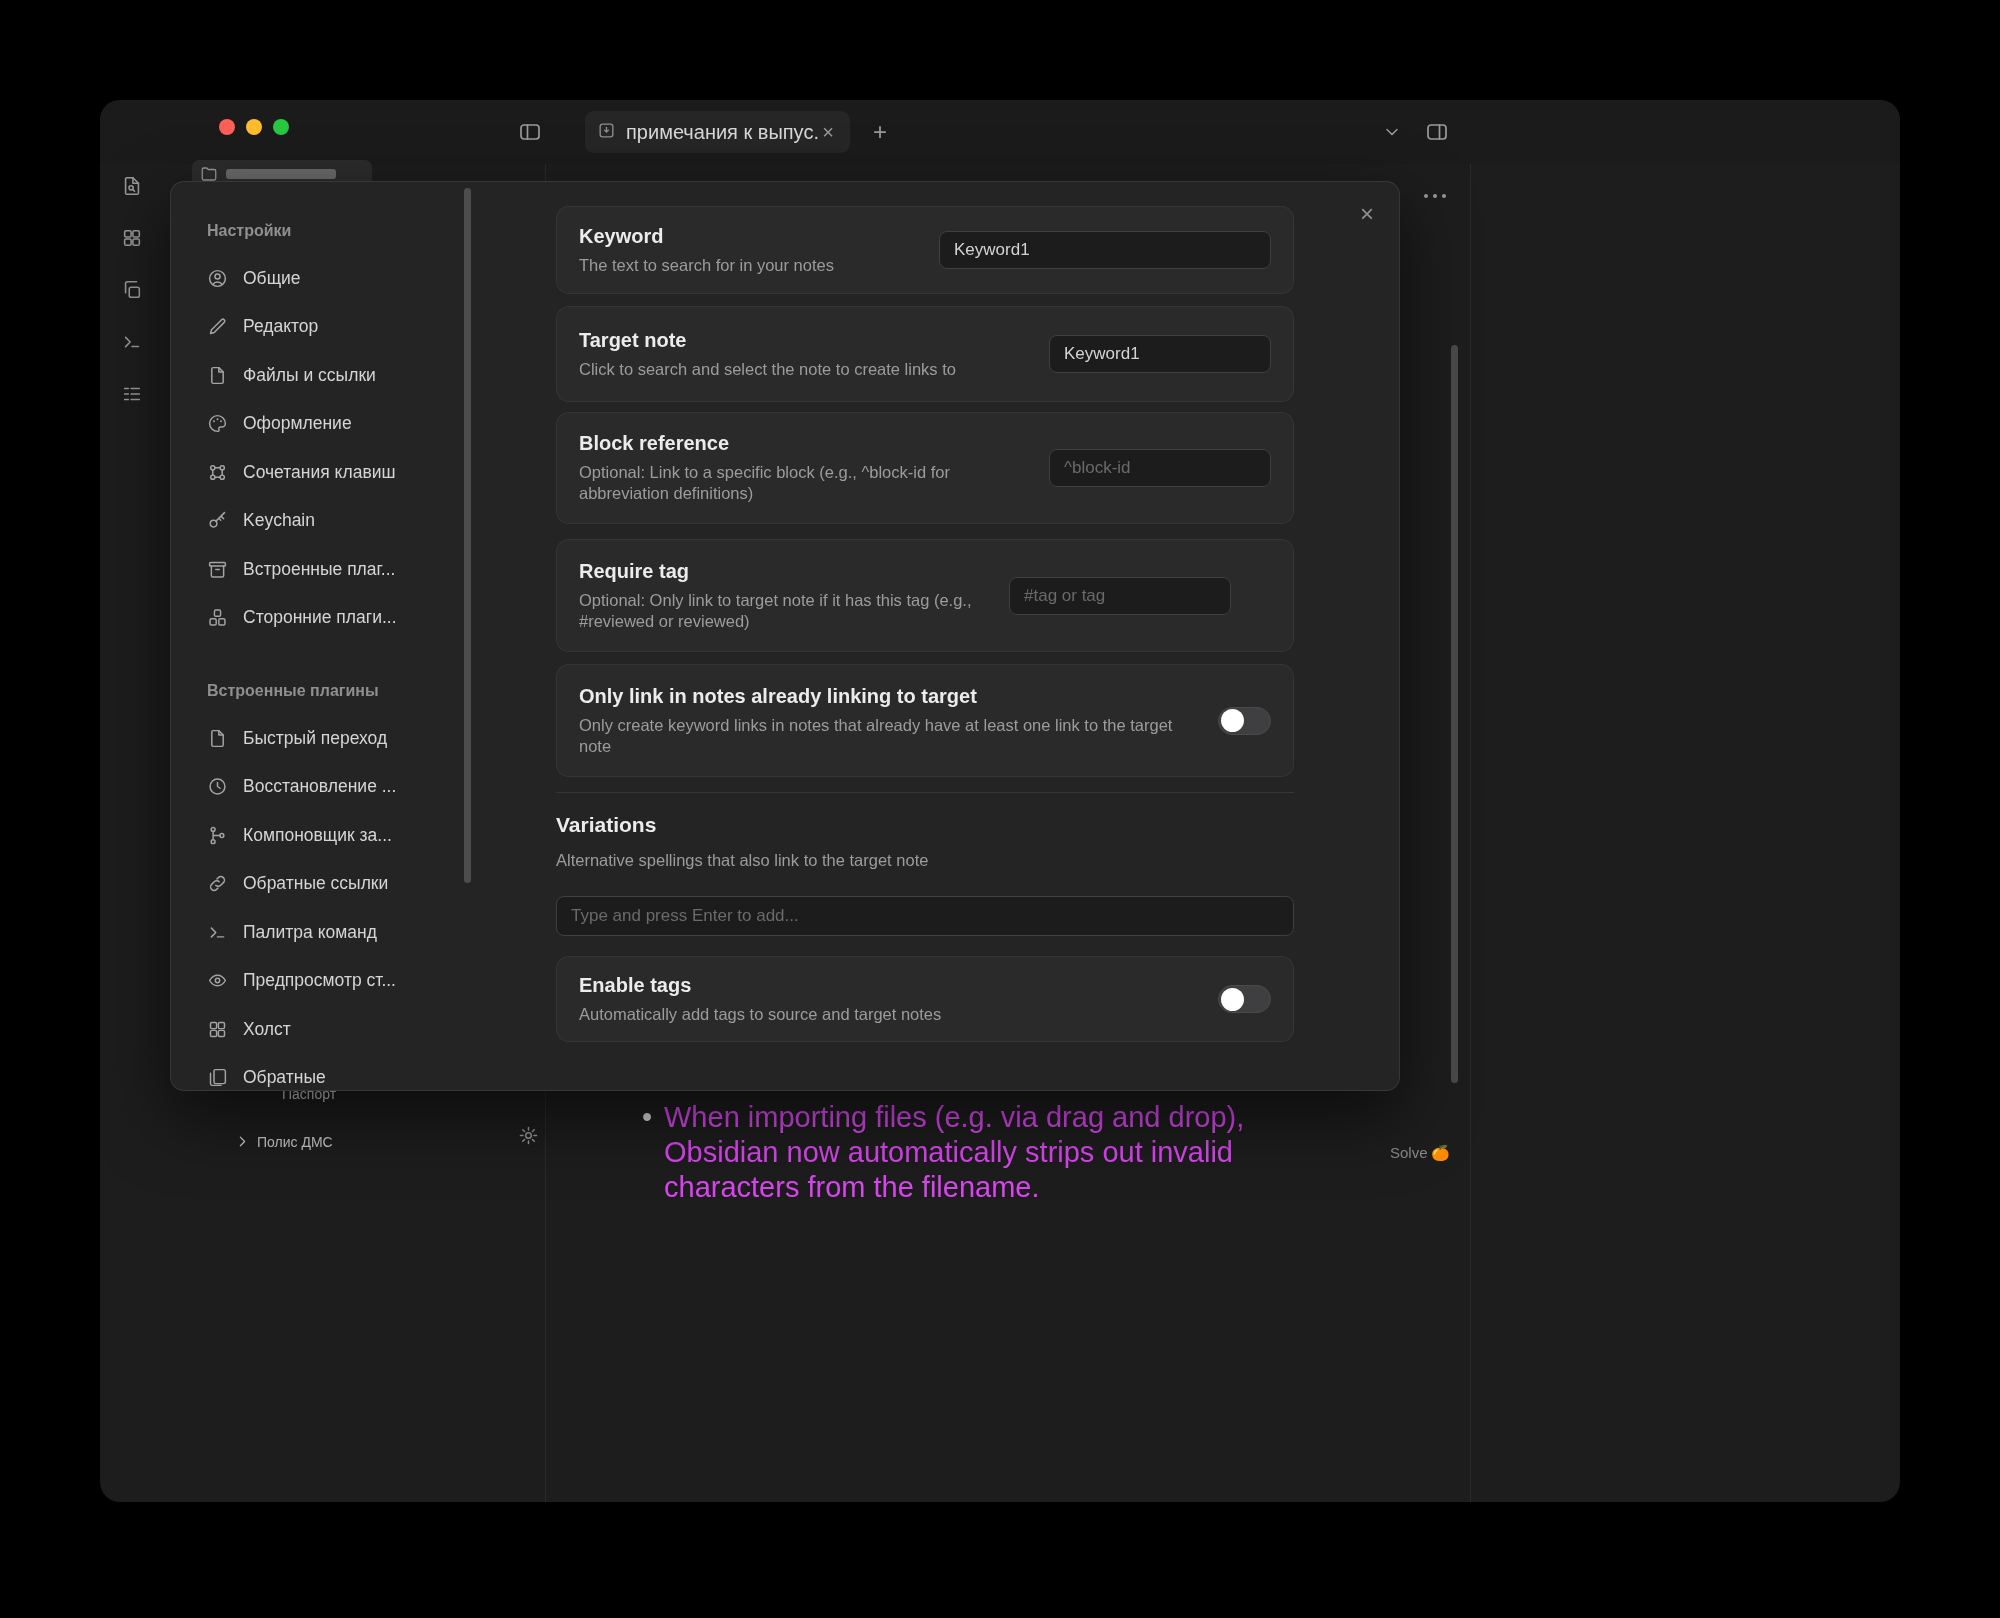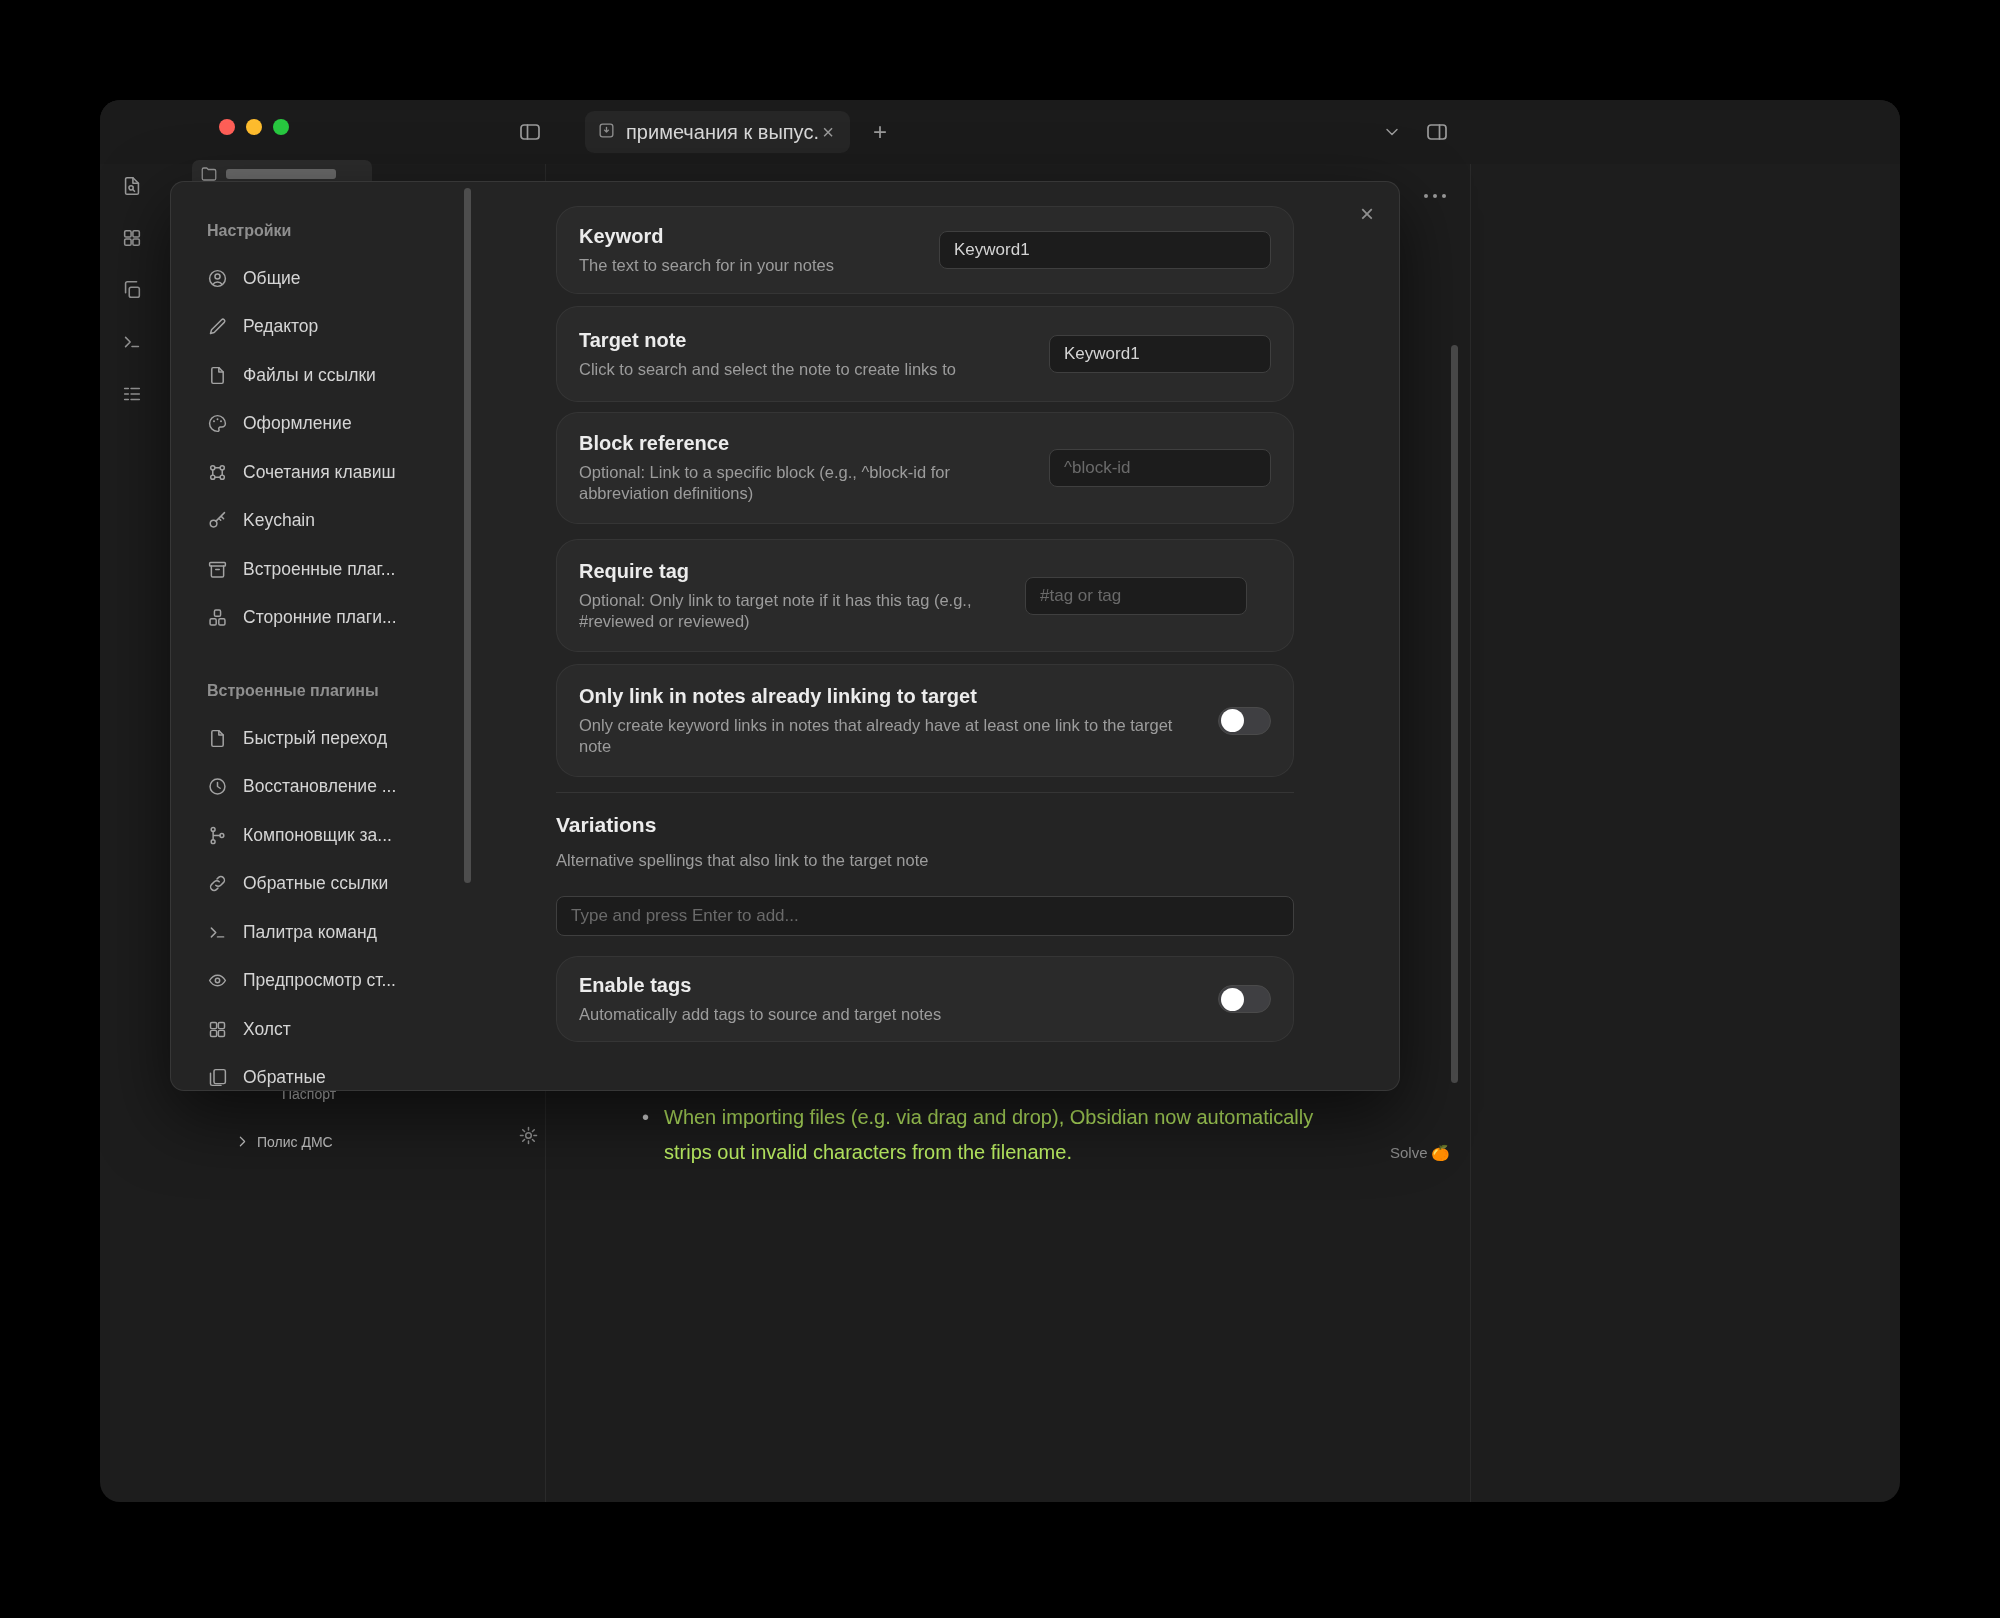--- a/index.html
+++ b/index.html
@@ -24,41 +24,41 @@
   .ribbon .icon-btn { position:static; width:24px; height:24px; }
 
   
   .vline { position:absolute; top:64px; bottom:0; width:1px; background:rgba(255,255,255,0.06); }
   .clipped-item { position:absolute; left:92px; top:60px; width:180px; height:28px; background:#2c2c2c;
                   border-radius:7px; display:flex; align-items:center; gap:8px; padding:0 8px; color:#9a9a9a; }
   .clip-bar { width:110px; height:10px; border-radius:3px; background:#6a6a6a; }
   .explorer-item { position:absolute; color:#c9c9c9; font-size:14px; display:flex; align-items:center; gap:6px; cursor:pointer; }
   .editor-more { position:absolute; left:1320px; top:86px; width:30px; height:20px; color:#9a9a9a; display:flex; gap:5px; align-items:center; justify-content:center; cursor:pointer; }
   .editor-more i { width:4px; height:4px; border-radius:50%; background:currentColor; }
-  .note-text { position:absolute; left:540px; top:1000px; width:700px; color:#bef264; font-size:20px; line-height:35px; }
+  .note-text { position:absolute; left:540px; top:1000px; width:700px; color:#d946ef; font-size:29px; line-height:35px; }
   .note-text li { list-style:none; position:relative; padding-left:24px; }
   .note-text li::before { content:"•"; position:absolute; left:2px; color:#dadada; }
   .sb-thumb { position:absolute; background:#4a4a4a; border-radius:4px; cursor:pointer; }
   .watermark { position:absolute; left:1290px; top:1044px; color:#8a8a8a; font-size:15px; white-space:nowrap; }
 
   
   .modal { position:absolute; left:70px; top:81px; width:1230px; height:910px; background:#242424;
            border:1px solid rgba(255,255,255,0.09); border-radius:14px; box-shadow:0 25px 70px rgba(0,0,0,0.6); }
   .modal-close { position:absolute; left:1182px; top:18px; width:28px; height:28px; font-size:24px; color:#8f8f8f;
                  display:flex; align-items:center; justify-content:center; cursor:pointer; }
 
   .nav { position:absolute; left:0; top:0; width:300px; height:100%; padding:34px 0 0 36px; overflow:hidden; }
   .nav-header { height:30px; line-height:30px; font-size:16px; font-weight:600; color:#8f8f8f; margin-bottom:8px; }
   .nav-header.second { margin-top:34px; }
   .nav-item { height:48.5px; display:flex; align-items:center; gap:15px; color:#d5d5d5; font-size:17.5px; cursor:pointer; white-space:nowrap; }
   .nav-item .nicon { width:21px; height:21px; color:#a3a3a3; flex:0 0 auto; }
 
   .content { position:absolute; left:385px; top:0; width:738px; height:100%; padding-top:24px; overflow:hidden; }
   .card { width:100%; background:rgba(255,255,255,0.028); border:1px solid rgba(255,255,255,0.055);
-          border-radius:22px; display:flex; align-items:center; padding:18px 22px;gap:16px; }
+          border-radius:13px; display:flex; align-items:center; padding:18px 22px; }
   .info { flex:1; padding-right:20px; }
   .stitle { font-size:20px; font-weight:600; color:#ececec; margin-bottom:7px; }
   .sdesc { font-size:16.5px; color:#9c9c9c; line-height:21px; }
   .tinput { height:38px; background:#1c1c1c; border:1px solid #3f3f3f; border-radius:8px; color:#d4d4d4;
             font-size:17px; padding:0 14px; font-family:inherit; outline:none; }
   .tinput::placeholder { color:#6a6a6a; }
   .toggle { width:53px; height:28px; border-radius:14px; background:#3f3f42; border:1px solid #4a4a4a;
             position:relative; flex:0 0 auto; cursor:pointer; }
   .toggle .knob { position:absolute; left:2px; top:1.5px; width:23px; height:23px; border-radius:50%; background:#fff; }
   .divider { height:1px; background:rgba(255,255,255,0.08); margin-top:15px; }

